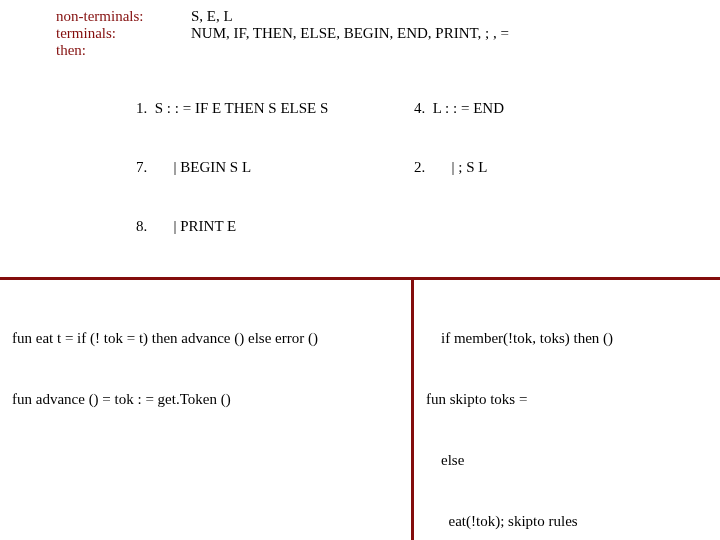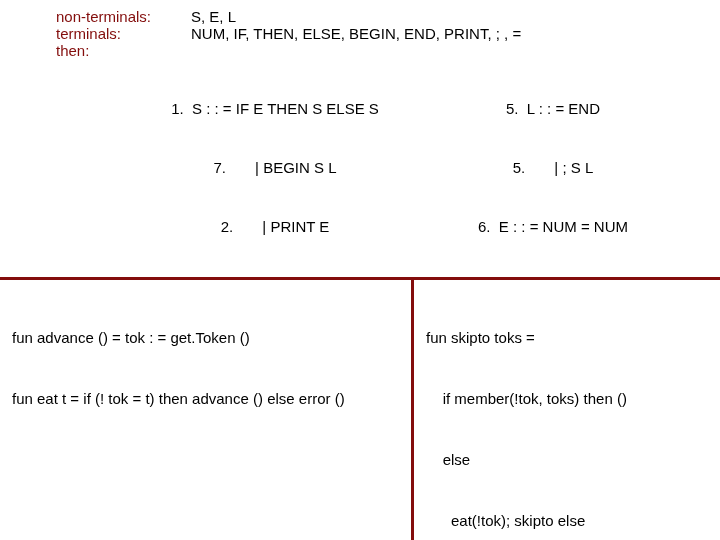--- a/index.html
+++ b/index.html
@@ -11,29 +11,30 @@
     font-family: Arial, Helvetica, sans-serif;
     font-size: 15px;
     color: #000;
     overflow: hidden;
   }
   .page {
     position: relative;
     width: 720px;
     height: 540px;
     box-sizing: border-box;
+    font-family: Liberation Serif, serif;
   }
   .row { display: flex; }
   .grammar {
     padding: 8px 0 0 56px;
   }
   .kw { color: #830d0c; font-weight: normal; }
   .lbl { width: 135px; }
   .rules-row { display: flex; padding-left: 80px; }
-  .rules-col { flex: 0 0 278px; white-space: pre; text-align: center; }
+  .rules-col { flex: 0 0 278px; white-space: pre; }
   .hr { border: 0; border-top: 3px solid #830d0c; margin: 0; }
   .mid { display: flex; }
   .midcol {
     box-sizing: border-box;
     padding: 8px 8px 10px 12px;
   }
   .left-mid {
     flex: 0 0 414px;
     border-right: 3px solid #830d0c;
   }
@@ -55,38 +56,37 @@
       <span class="kw lbl">terminals:</span>
       <span>NUM, IF, THEN, ELSE, BEGIN, END, PRINT, ; , =</span>
     </div>
     <div class="row">
       <span class="kw lbl">then:</span>
     </div>
     <div class="rules-row">
       <div class="rules-col block">
         <div>1.  S : : = IF E THEN S ELSE S</div>
         <div>7.       | BEGIN S L</div>
-        <div>2.       | PRINT E</div>
+        <div>8.       | PRINT E</div>
       </div>
       <div class="rules-col block">
-        <div>5.  L : : = END</div>
-        <div>5.       | ; S L</div>
-        <div>6.  E : : = NUM = NUM</div>
+        <div>4.  L : : = END</div>
+        <div>2.       | ; S L</div>
       </div>
     </div>
   </div>
 
   <hr class="hr">
 
   <div class="mid">
     <div class="midcol left-mid block vtall">
+      <div>fun eat t = if (! tok = t) then advance () else error ()</div>
       <div>fun advance () = tok : = get.Token ()</div>
-      <div>fun eat t = if (! tok = t) then advance () else error ()</div>
     </div>
     <div class="midcol right-mid block vtall">
+      <div>    if member(!tok, toks) then ()</div>
       <div>fun skipto toks =</div>
-      <div>    if member(!tok, toks) then ()</div>
       <div>    else</div>
-      <div>      eat(!tok); skipto else</div>
+      <div>      eat(!tok); skipto rules</div>
     </div>
   </div>
 
 </div>
 
 </body></html>

